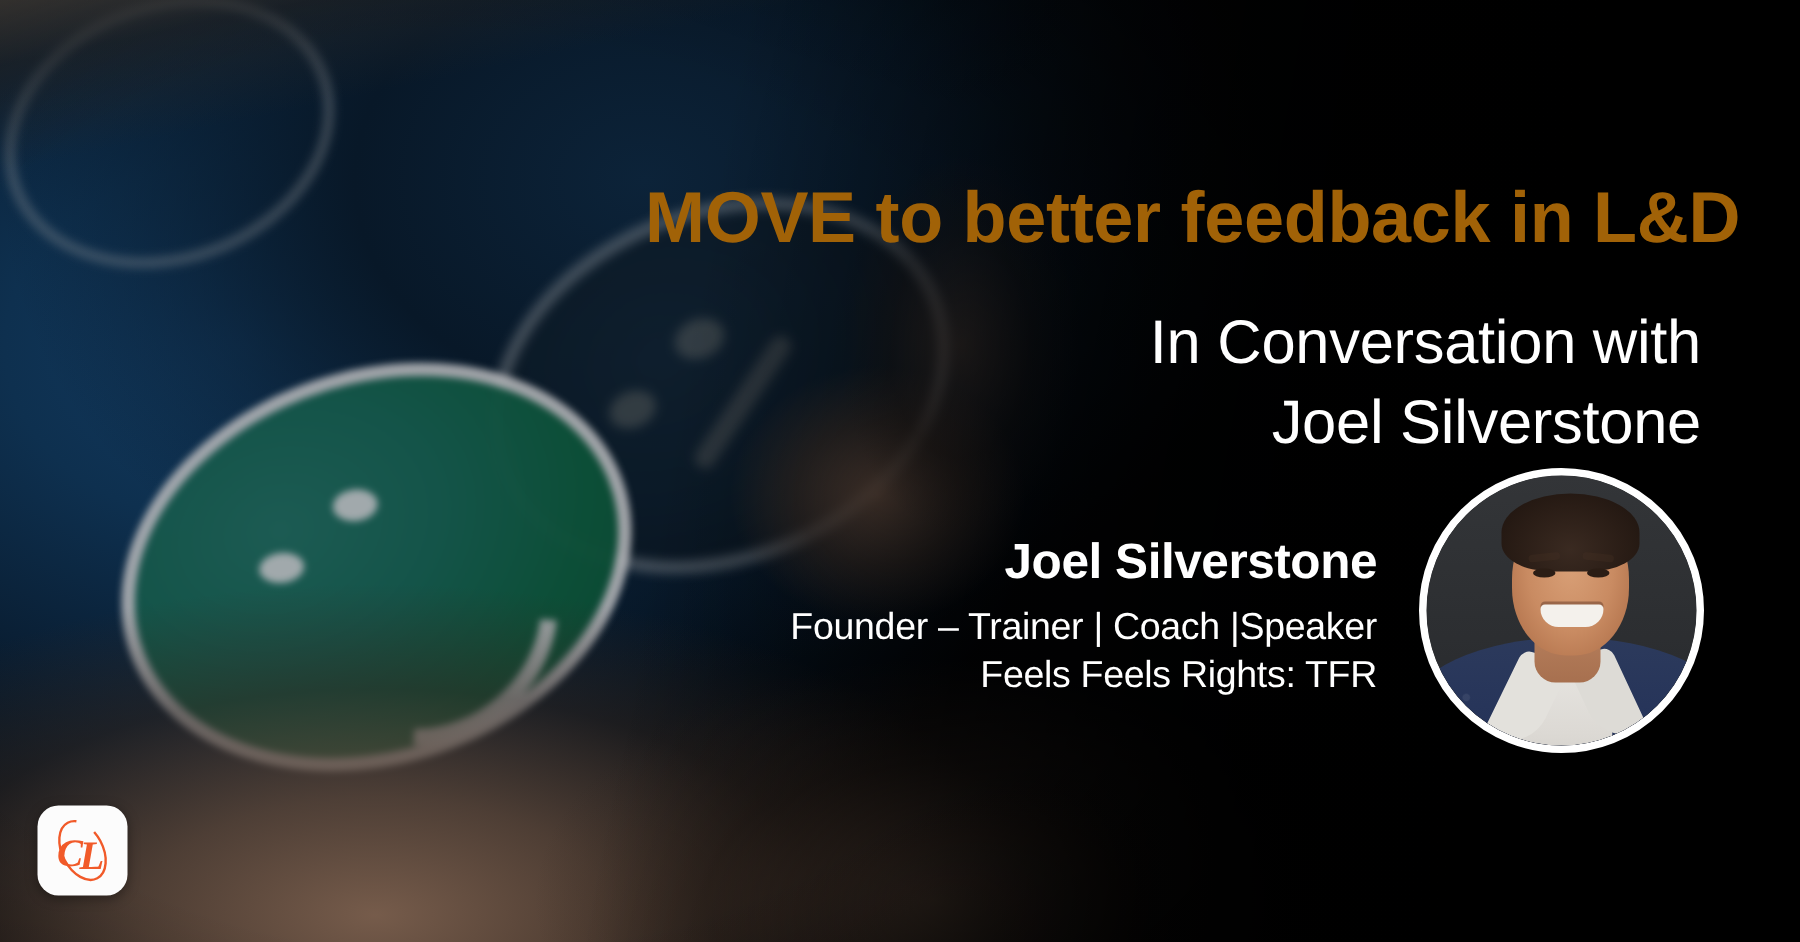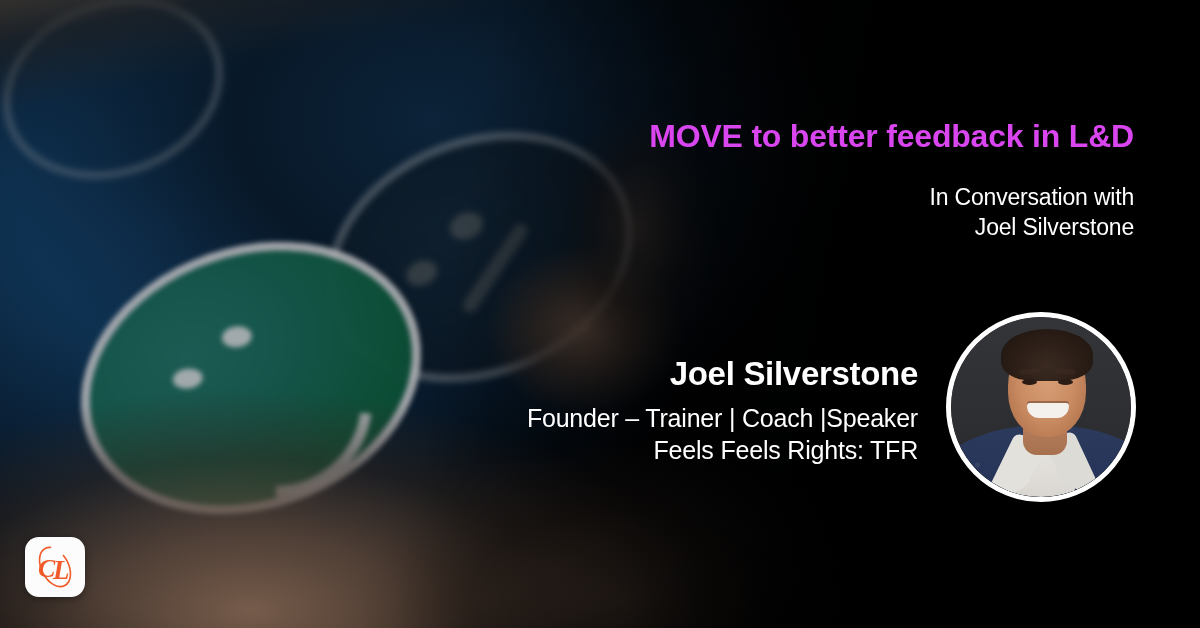--- a/index.html
+++ b/index.html
@@ -114,30 +114,30 @@
     filter:blur(3px);
   }
 
   
   #headline-block{
     position:absolute;left:430px;top:118px;width:704px;
     text-align:right;
   }
   #title{
     margin:0;
-    font-size:32px;
+    font-size:48px;
     font-weight:700;
     letter-spacing:-0.2px;
-    color:#d946ef;
+    color:#a16207;
     line-height:1.16;
     white-space:nowrap;
   }
   #subtitle{
     margin:28px 0 0 0;
-    font-size:23px;
+    font-size:41px;
     font-weight:400;
     color:#fff;
     line-height:1.30;
     letter-spacing:-0.2px;
   }
   #subtitle span{display:block;}
 
   
   #speaker-block{
     position:absolute;left:440px;top:356px;width:478px;

